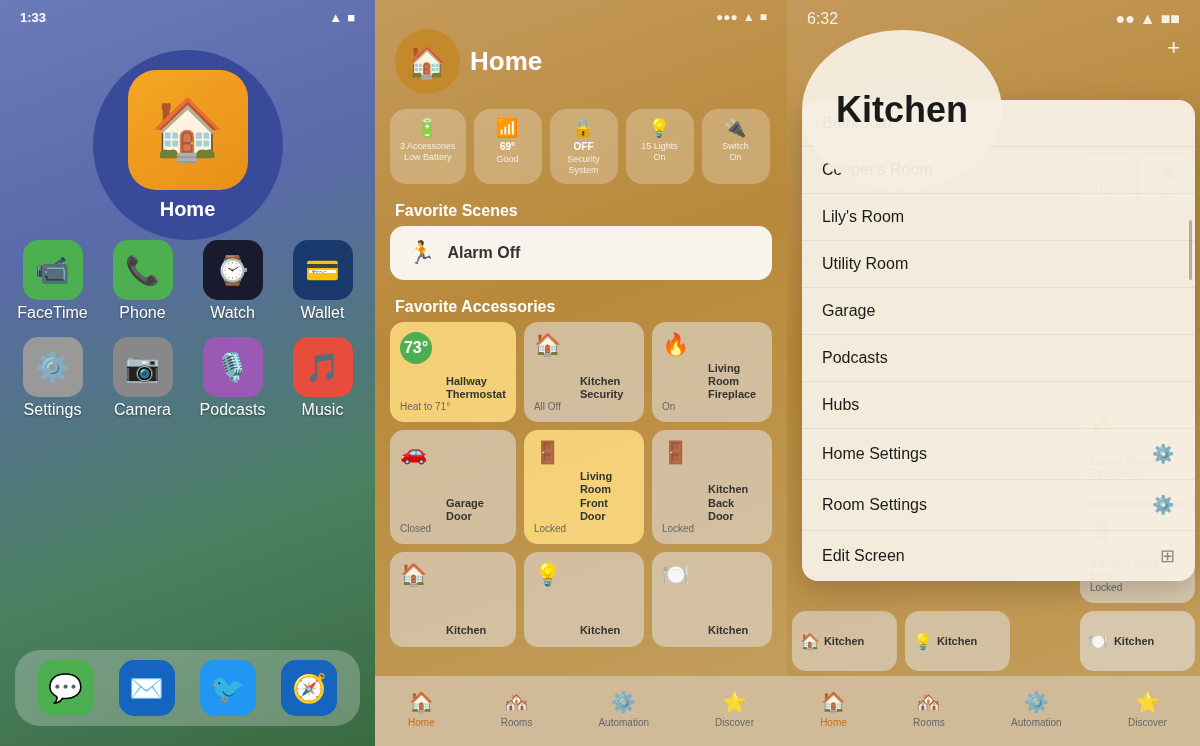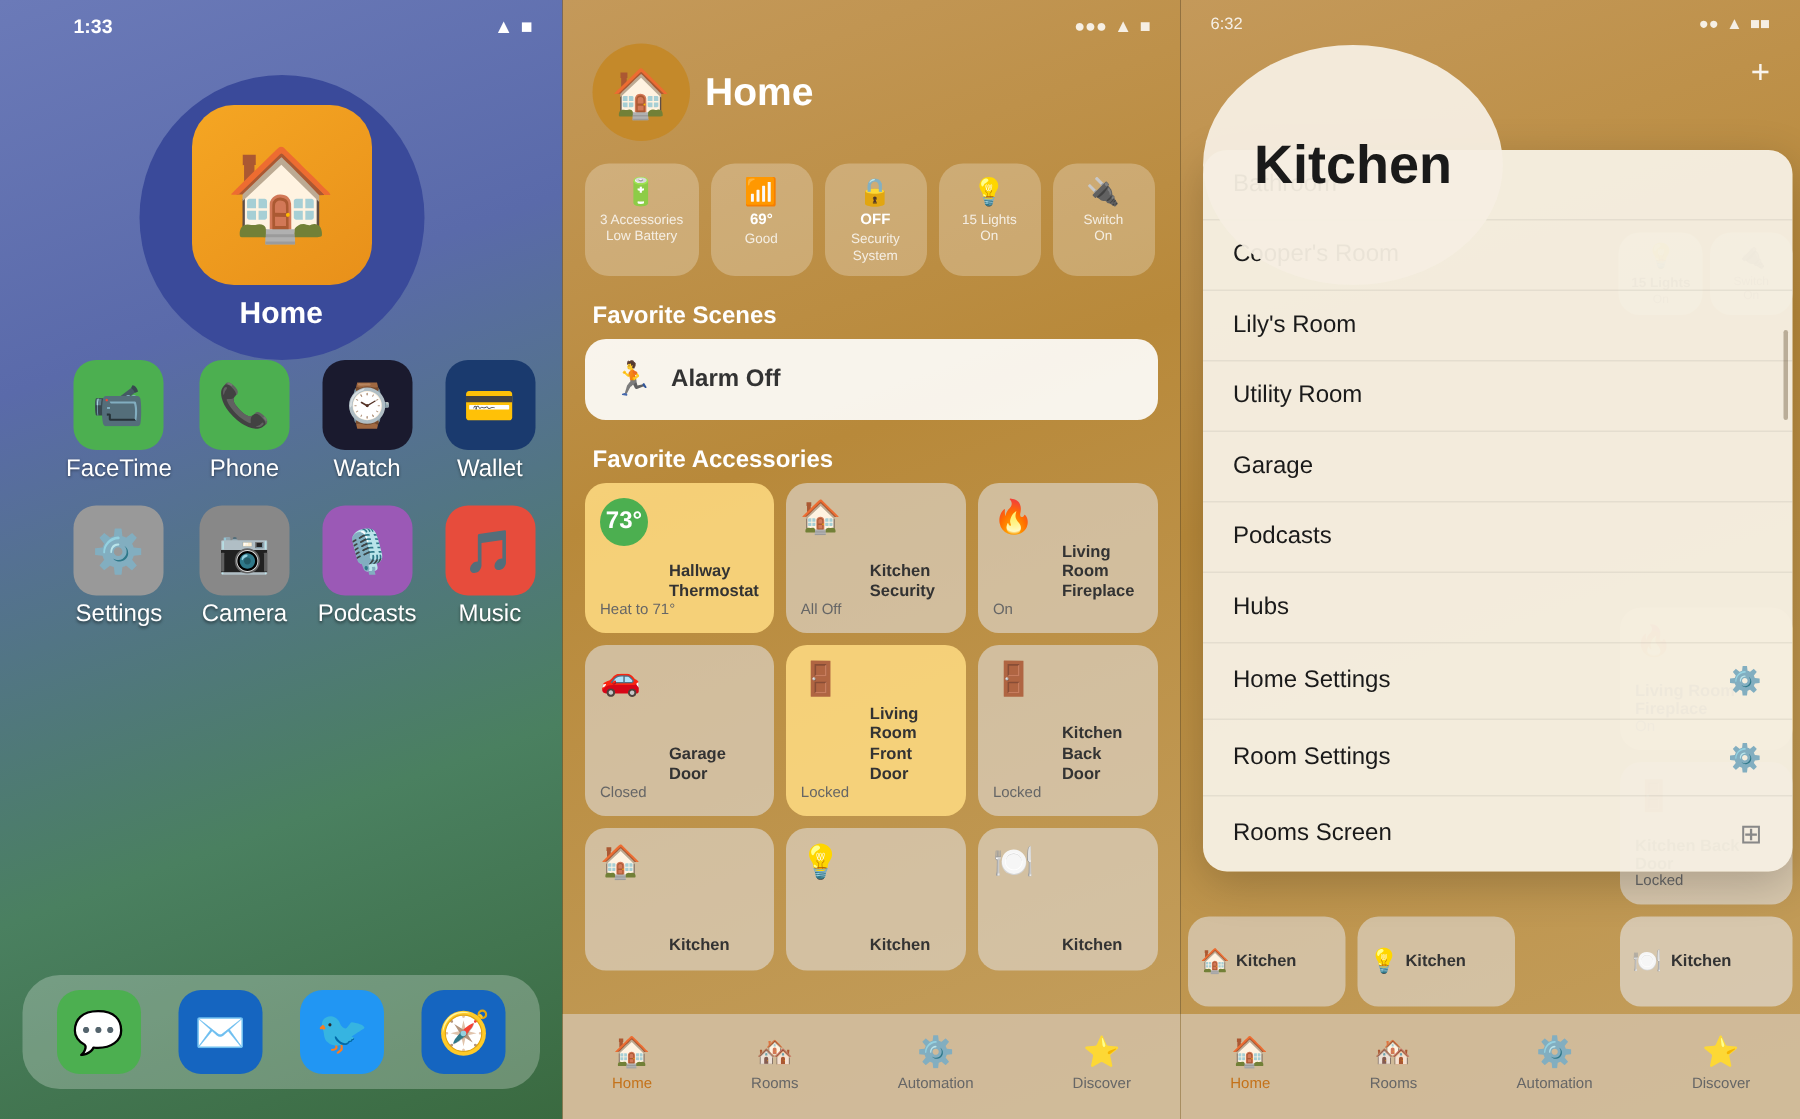--- a/index.html
+++ b/index.html
@@ -14,21 +14,20 @@
     }
 
     
     .screen1 {
       width: 375px;
       height: 746px;
       background: linear-gradient(160deg, #6b7ab8 0%, #5a6aaa 30%, #4a8060 70%, #3a6a40 100%);
       position: relative;
       overflow: hidden;
       flex-shrink: 0;
-      padding-left: 29px;
     }
     .screen1 .status-bar {
       display: flex;
       justify-content: space-between;
       align-items: center;
       padding: 10px 20px 5px;
       color: white;
       font-size: 13px;
       font-weight: 600;
     }
@@ -244,21 +243,21 @@
       position: relative;
       overflow: hidden;
       flex-shrink: 0;
     }
     .screen3 .status-bar {
       display: flex;
       justify-content: space-between;
       align-items: center;
       padding: 10px 20px 5px;
       color: rgba(255,255,255,0.85);
-      font-size: 11px;
+      font-size: 16px;
       text-align: right;
     }
     .kitchen-title-circle {
       position: absolute;
       top: 30px;
       left: 15px;
       width: 200px;
       height: 160px;
       border-radius: 50%;
       background: rgba(245,238,225,0.95);
@@ -614,21 +613,21 @@
     </div>
     <div class="menu-item">
       <span>Home Settings</span>
       <span class="menu-settings-icon">⚙️</span>
     </div>
     <div class="menu-item">
       <span>Room Settings</span>
       <span class="menu-settings-icon">⚙️</span>
     </div>
     <div class="menu-item">
-      <span>Rooms Screen</span>
+      <span>Edit Screen</span>
       <span class="menu-settings-icon">⊞</span>
     </div>
   </div>
 
   <div class="right-cards">
     <div class="right-card active">
       <span style="font-size:20px;">🔥</span>
       <div>
         <div style="font-size:11px;font-weight:700;color:#333;">Living Room Fireplace</div>
         <div style="font-size:10px;color:#666;">On</div>

